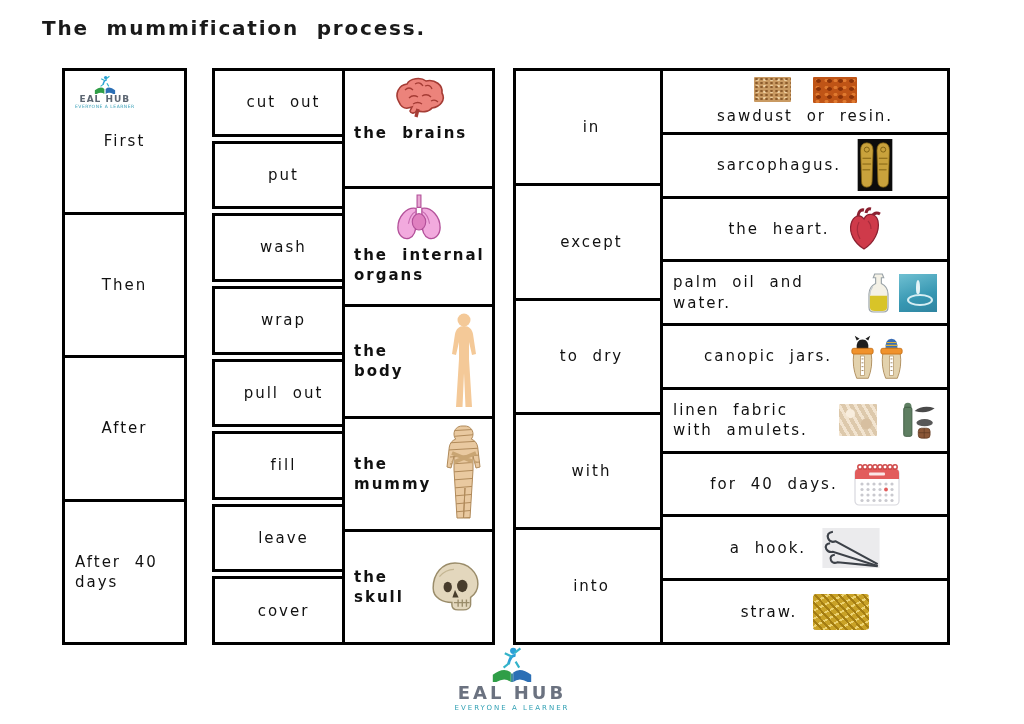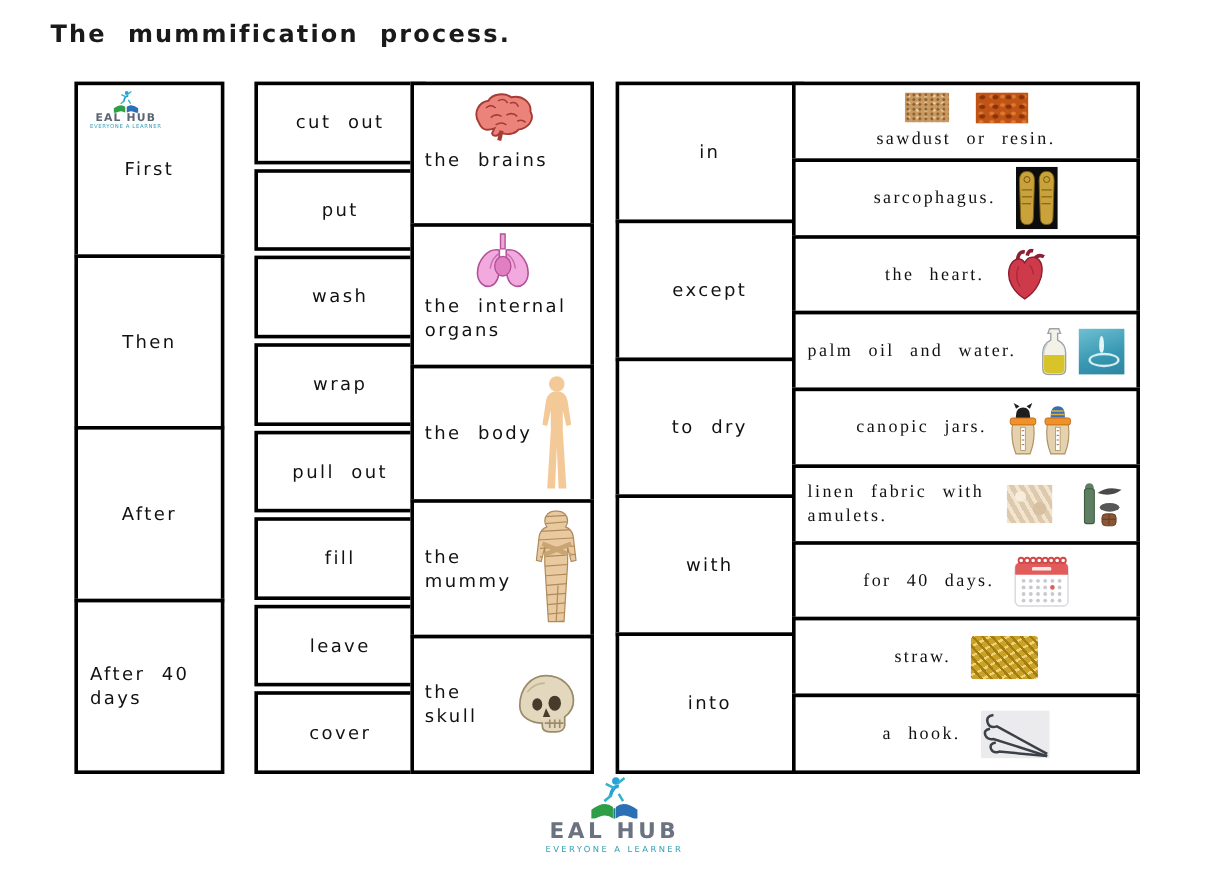--- a/index.html
+++ b/index.html
@@ -3,23 +3,23 @@
 <meta charset="utf-8">
 <style>
   html,body{margin:0;padding:0;background:#fff;}
   #page{position:relative;width:1024px;height:724px;background:#fff;overflow:hidden;
         font-family:"DejaVu Sans",sans-serif;color:#111;}
   .title{position:absolute;left:42px;top:16px;font-size:20px;font-weight:600;
          letter-spacing:1.8px;word-spacing:9px;color:#1a1a1a;}
   .col{position:absolute;top:68px;height:577px;display:flex;flex-direction:column;}
   #col-sequence{left:62px;width:125px;}
   #col-verbs{left:212px;width:143px;}
-  #col-objects{left:342px;width:153px;}
+  #col-objects{left:342px;width:153px;font-weight:bold;}
   #col-prepositions{left:513px;width:157px;}
-  #col-complements{left:660px;width:290px;font-family:Liberation Serif, serif;}
+  #col-complements{left:660px;width:290px;}
   .cell{border:3px solid #000;background:#fff;position:relative;flex:1;
         display:flex;align-items:center;justify-content:center;box-sizing:border-box;}
   .joined .cell + .cell{margin-top:-3px;}
   .gapped .cell + .cell{margin-top:4px;}
   .cell-text{font-size:15px;letter-spacing:2px;word-spacing:7px;line-height:1.35;color:#111;}
   .left-pad{justify-content:flex-start;padding-left:10px;text-align:left;}
   
   .obj-stack{flex-direction:column;justify-content:flex-start;align-items:center;padding-top:5px;}
   .obj-stack .cell-text{align-self:flex-start;padding-left:9px;margin-top:3px;}
   .obj-row{justify-content:space-between;padding:0 10px 0 9px;}
@@ -330,33 +330,33 @@
               <circle cx="20" cy="38.5" r="1.6"></circle>
               <circle cx="26" cy="38.5" r="1.6"></circle>
               <circle cx="32" cy="38.5" r="1.6"></circle>
               <circle cx="38" cy="38.5" r="1.6"></circle>
           </g>
           <circle cx="32" cy="27.5" r="1.9" fill="#e25c5c"></circle>
         </svg>
       </span>
     </div>
     <div class="cell c5-center">
-      <span class="cell-text">straw.</span>
-      <span class="straw patch"></span>
-    </div>
-    <div class="cell c5-center">
       <span class="cell-text">a hook.</span>
       <span>
         <svg width="58" height="40" viewBox="0 0 60 42">
           <rect width="60" height="42" fill="#ebebed"></rect>
           <path d="M11 4q-7 1-5 7 2 5 8 3l44 24" stroke="#3c4148" stroke-width="2.2" fill="none"></path>
           <path d="M8 16q-6 1-4 6 2 4 7 3l47 15" stroke="#3c4148" stroke-width="2.2" fill="none"></path>
           <path d="M13 28q-6 1-4 6 2 4 7 2l42 4" stroke="#3c4148" stroke-width="2.2" fill="none"></path>
         </svg>
       </span>
+    </div>
+    <div class="cell c5-center">
+      <span class="cell-text">straw.</span>
+      <span class="straw patch"></span>
     </div>
   </div>
 
   <div class="footer-logo">
     <span>
       <svg width="48" height="36" viewBox="0 0 40 30">
         <circle cx="21" cy="4" r="2.6" fill="#2b9fd8"></circle>
         <path d="M17 15q2-8 6-7" stroke="#2b9fd8" stroke-width="2.4" fill="none"></path>
         <path d="M14 6l6 3M27 2l-5 4M18 14l-5 4M23 13l3 5" stroke="#33b3c9" stroke-width="1.8" fill="none"></path>
         <path d="M4 24q9-7 15-2v8q-6-5-15 2z" fill="#2f9e47"></path>

